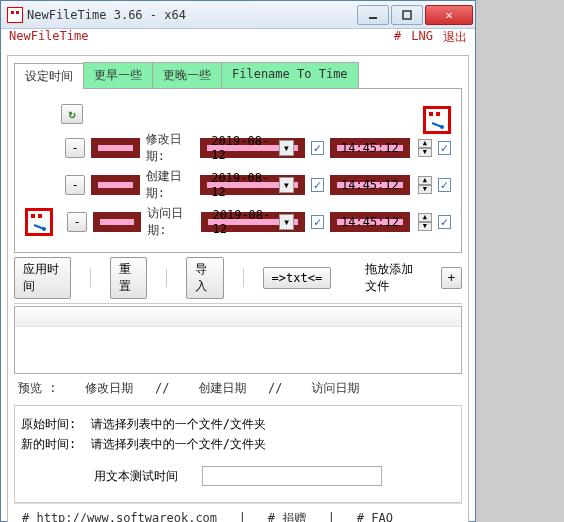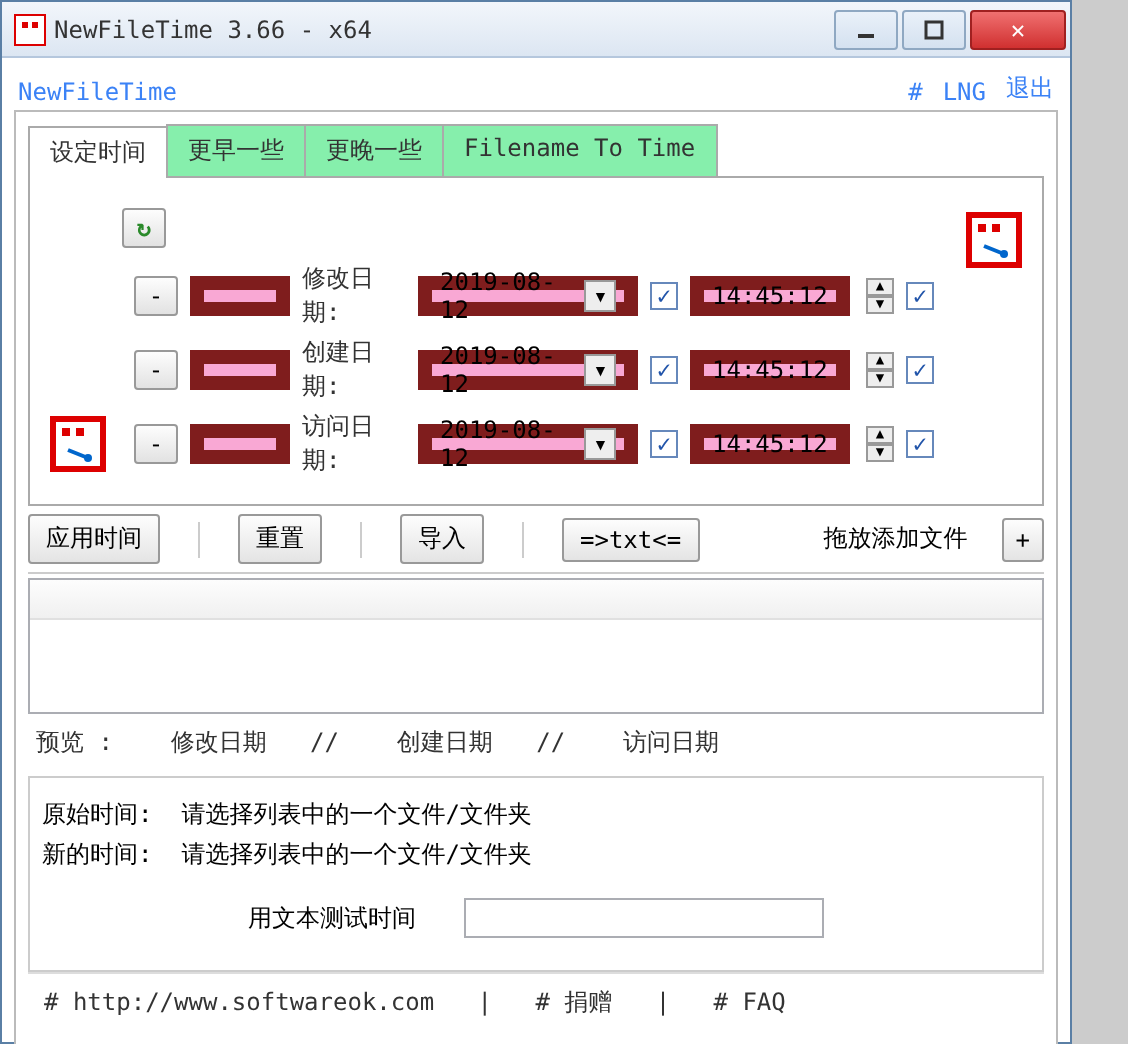--- a/index.html
+++ b/index.html
@@ -1,24 +1,24 @@
 <!DOCTYPE html>
 <html><head>
 <meta charset="utf-8">
 <style>
 *{box-sizing:border-box;margin:0;padding:0;font-family:"SimSun","宋体",monospace;font-size:12px}
 body{background:#ccc;width:564px;height:522px;overflow:hidden}
-.win{width:536px;height:522px;background:#fff;border:1px solid #5a7fa5}
+.win{width:476px;height:522px;background:#fff;border:1px solid #5a7fa5}
 .titlebar{height:28px;background:linear-gradient(#f2f6fb,#dce6f2);border-bottom:1px solid #b5c7dd;display:flex;align-items:center;padding:0 0 0 6px}
 .titlebar .ico{width:16px;height:16px;margin-right:4px;display:inline-flex;align-items:center;justify-content:center}
 .titlebar .title{flex:1;color:#333}
 .winbtns{display:flex;gap:2px;margin-right:2px}
 .winbtn{width:32px;height:20px;border:1px solid #8fa8c2;background:linear-gradient(#eaf1f9,#d4e1f0);display:flex;align-items:center;justify-content:center;border-radius:2px}
 .winbtn.close{background:linear-gradient(#f07070,#d03030);border-color:#a02020;color:#fff;width:48px;font-weight:bold}
-.menu{height:24px;display:flex;align-items:flex-end;padding:0 8px;gap:10px;font-family:monospace;color:#3b82f6}
+.menu{height:24px;display:flex;align-items:flex-start;padding:0 8px;gap:10px;font-family:monospace;color:#b91c1c}
 .menu .sp{flex:1}
 .content{border:1px solid #bbb;margin:2px 6px 16px 6px;background:#fff;padding:6px}
 .tabs{display:flex;border-bottom:1px solid #aaa}
 .tab{padding:4px 10px;border:1px solid #aaa;border-bottom:none;margin-right:-1px;background:#86efac;font-family:monospace;color:#333}
 .tab.active{background:#fff;position:relative;top:1px}
 .tabpanel{border:1px solid #aaa;border-top:none;padding:8px 10px 10px 10px;background:#fff}
 .row{display:flex;align-items:center;gap:6px;margin:3px 0}
 .squarebtn{width:22px;height:20px;border:1px solid #999;background:linear-gradient(#fdfdfd,#e2e2e2);display:flex;align-items:center;justify-content:center;border-radius:2px}
 .greenarrow{color:#2a8a2a;font-weight:bold}
 .txtbox{border:7px solid #7f1d1d;height:20px;padding:0 4px;background:#f9a8d4;display:flex;align-items:center}

